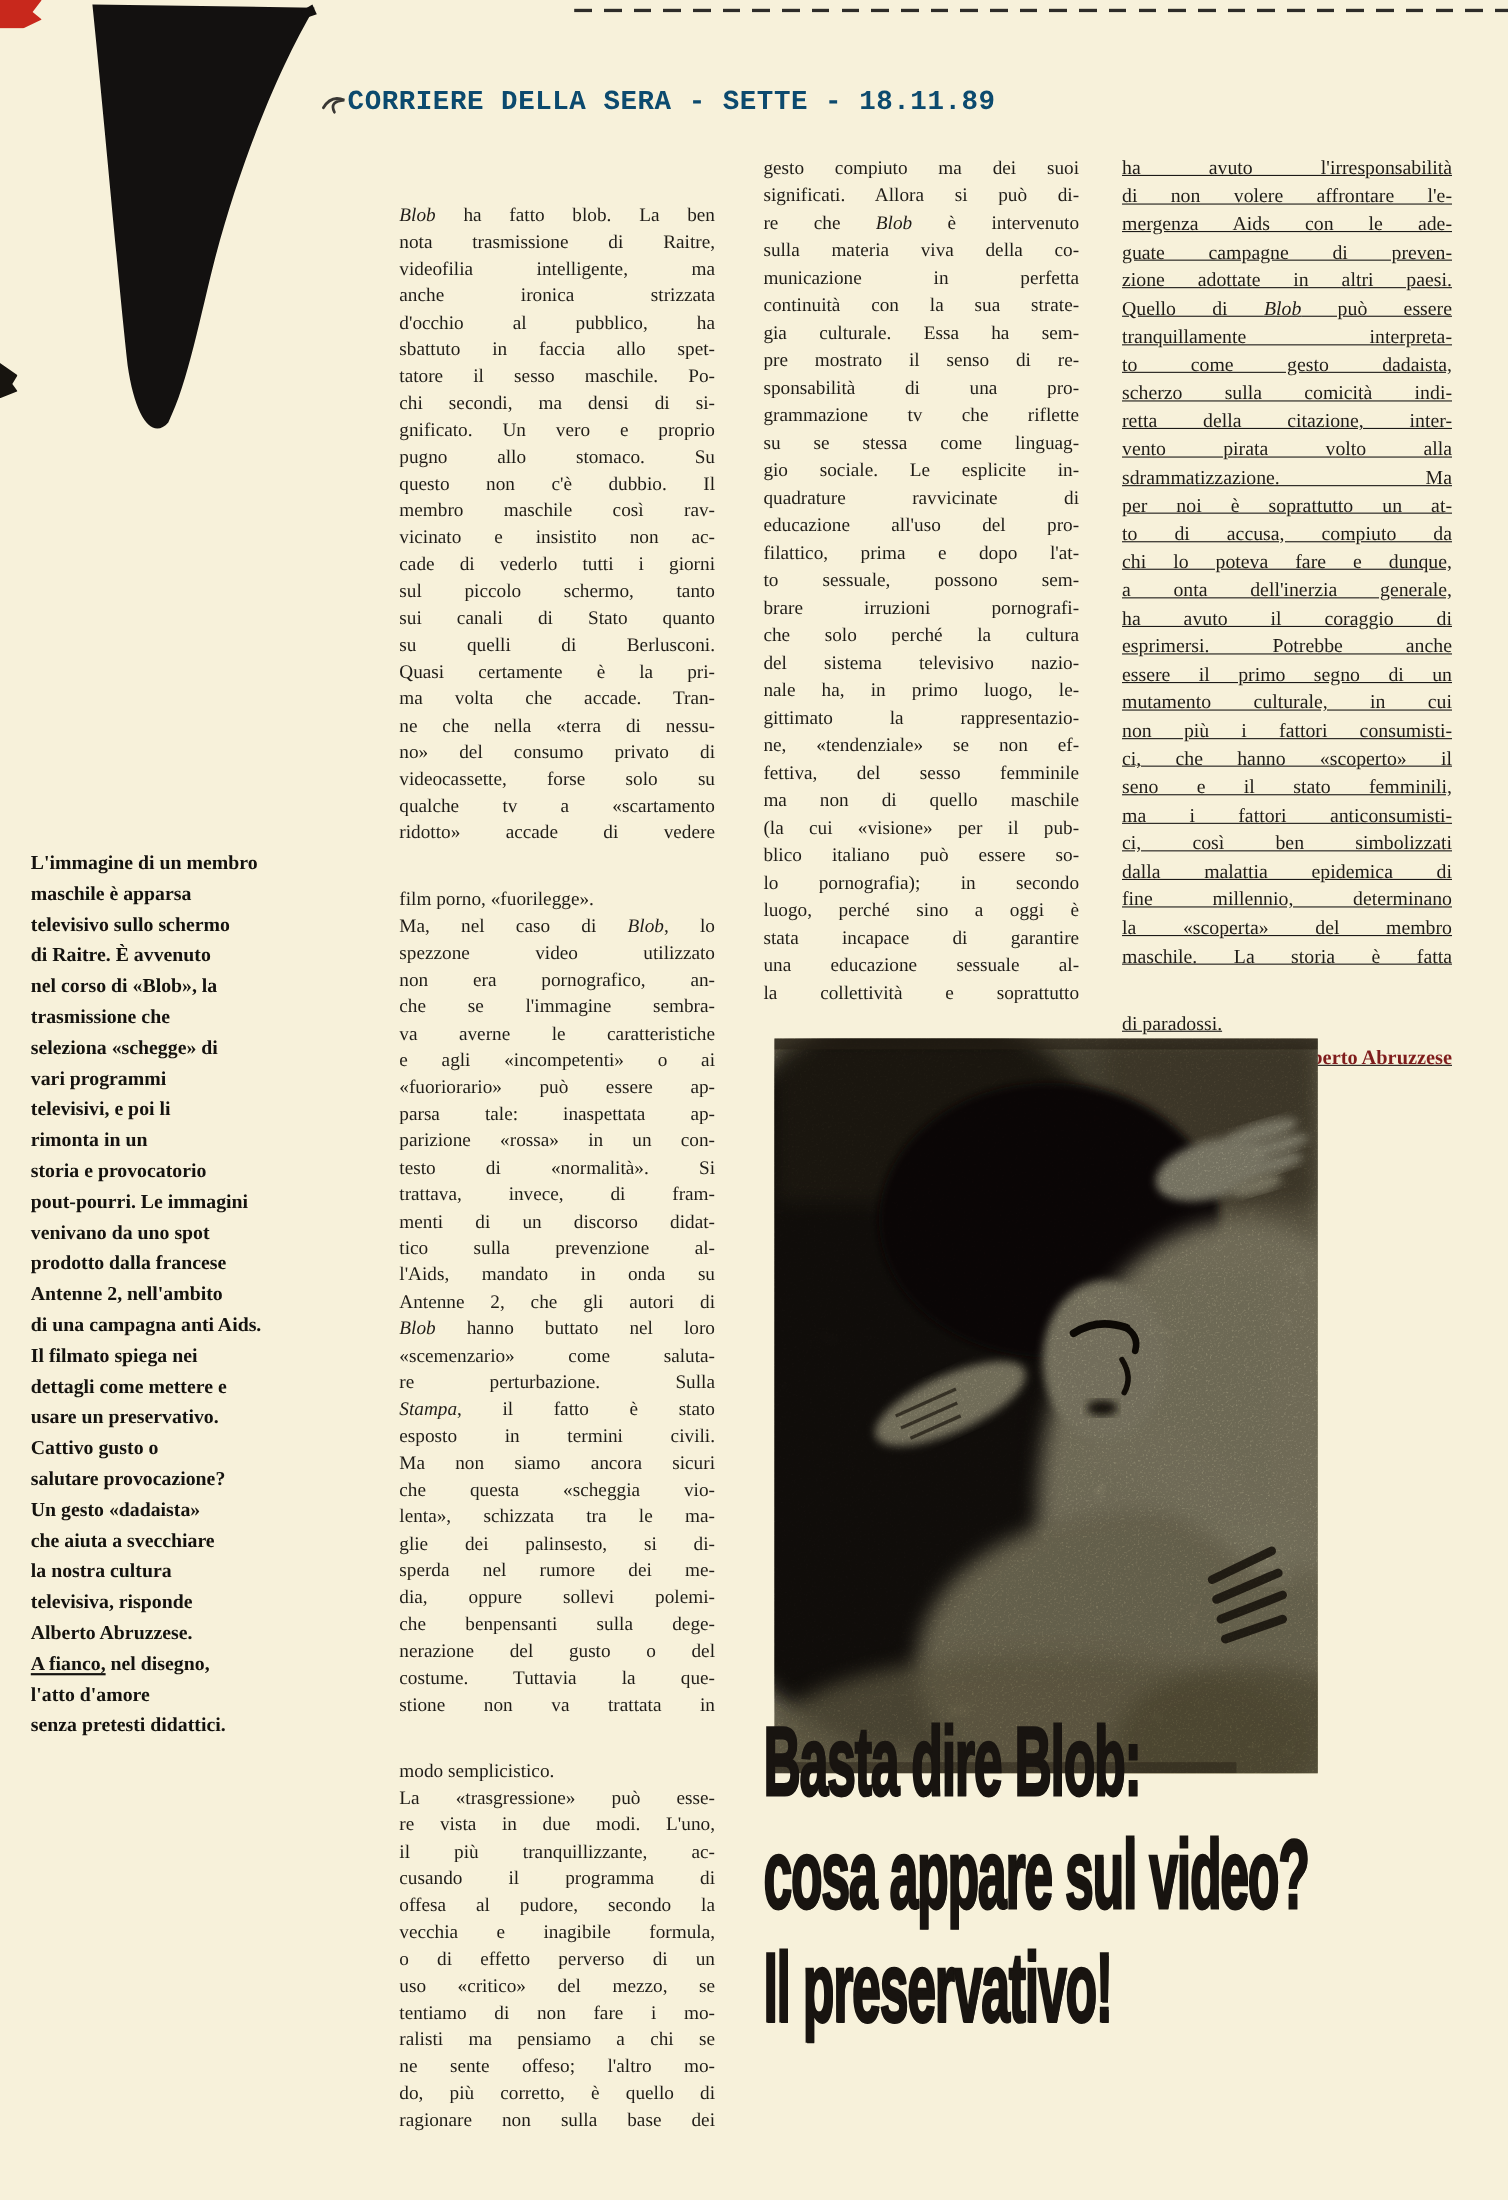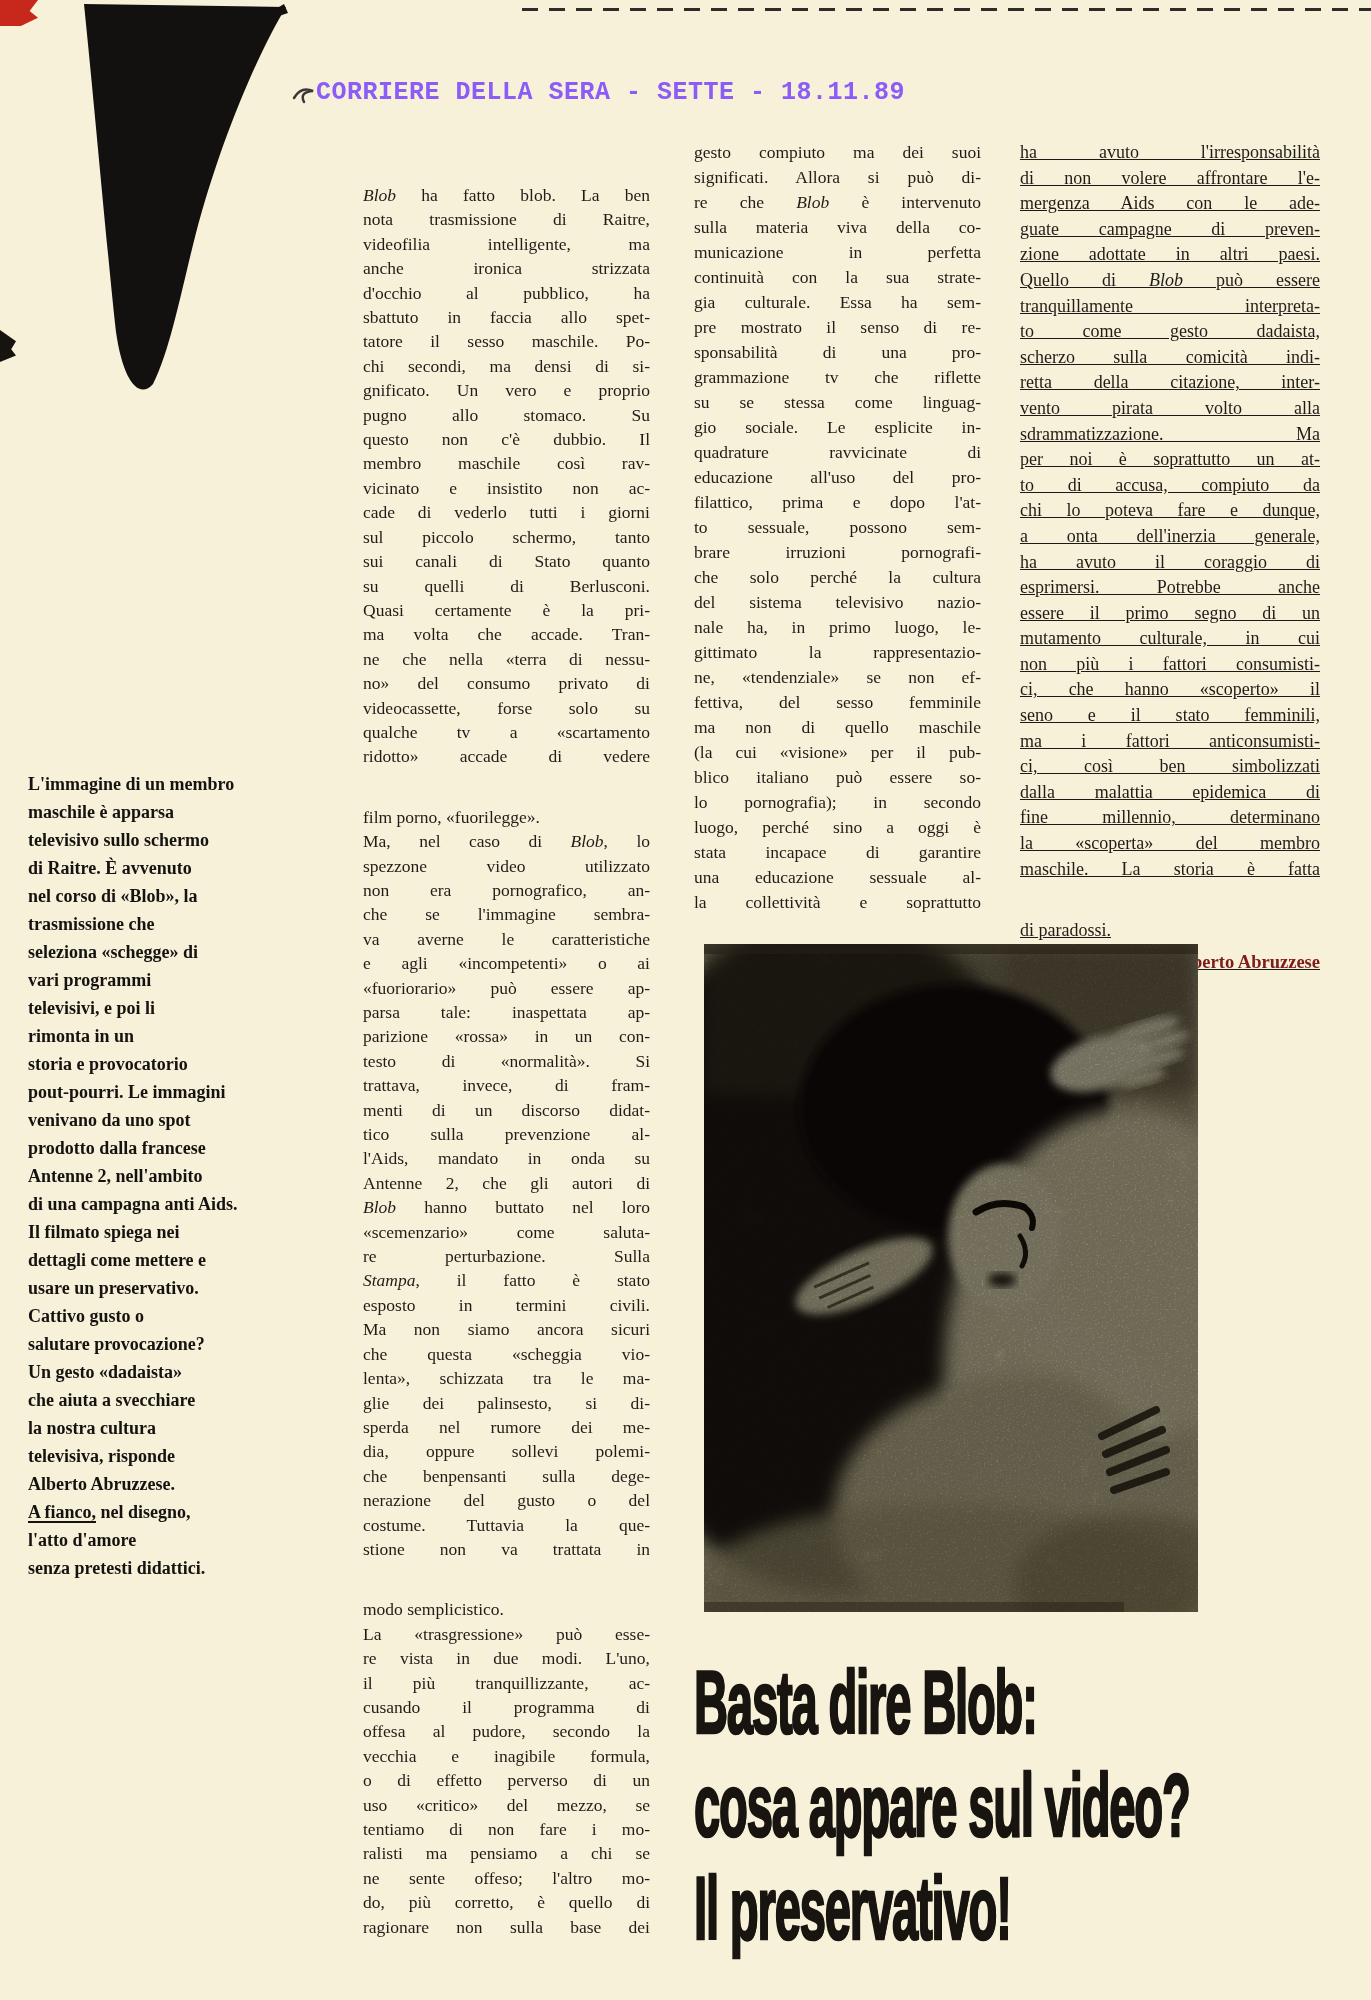--- a/index.html
+++ b/index.html
@@ -14,21 +14,21 @@
   .dash-line{position:absolute;left:522px;top:8px;width:849px;height:3px;
     background:repeating-linear-gradient(90deg,#2e2c28 0 16px,transparent 16px 27px);}
   .seven-mark{position:absolute;left:78px;top:2px;}
   .edge-notch{position:absolute;left:0;top:330px;width:16px;height:32px;background:#17140f;
     clip-path:polygon(0 0,100% 35%,70% 60%,100% 80%,0 100%);}
   .squiggle{position:absolute;left:292px;top:84px;}
   
   .masthead{
     position:absolute;left:316px;top:78px;width:860px;
     font-family:"Liberation Mono",monospace;font-size:25px;font-weight:700;
-    letter-spacing:.5px;color:#8b5cf6;white-space:nowrap;
+    letter-spacing:.5px;color:#0c4a6e;white-space:nowrap;
   }
   
   .caption{position:absolute;left:28px;top:770px;width:266px;text-align:left;}
   .caption .line{font-size:18px;line-height:28px;font-weight:700;color:#15130f;}
   .caption .line u{text-underline-offset:3px;text-decoration-thickness:2px;}
   
   .tcol{position:absolute;}
   .tcol .line{
     font-size:17.5px;color:#201d18;
     text-align:justify;text-align-last:justify;white-space:normal;
@@ -37,21 +37,21 @@
   .col-1{left:363px;top:183px;width:287px;}
   .col-1 .line{line-height:24.4px;}
   .col-2{left:694px;top:140px;width:287px;}
   .col-2 .line{line-height:25px;}
   .col-3{left:1020px;top:140px;width:300px;text-decoration:underline;}
   .col-3 .line{font-size:18px;line-height:25.6px;}
   .byline{margin-top:8px;text-align:right;font-weight:700;font-size:18.5px;color:#7f1d1d;}
   
   .artwork{position:absolute;left:704px;top:944px;width:494px;height:668px;}
   
-  .headline{position:absolute;left:694px;top:1651px;width:620px;}
+  .headline{position:absolute;left:694px;top:1550px;width:620px;}
   .headline .line{
     height:103px;white-space:nowrap;
     font-family:"Liberation Sans",sans-serif;font-weight:700;font-size:84px;
     letter-spacing:-2px;color:#181410;-webkit-text-stroke:2.5px #181410;
     transform:scale(0.56,1.06);transform-origin:0 0;
     text-shadow:1px 1px 0 #181410;
   }
 </style>
 </head>
 <body>

